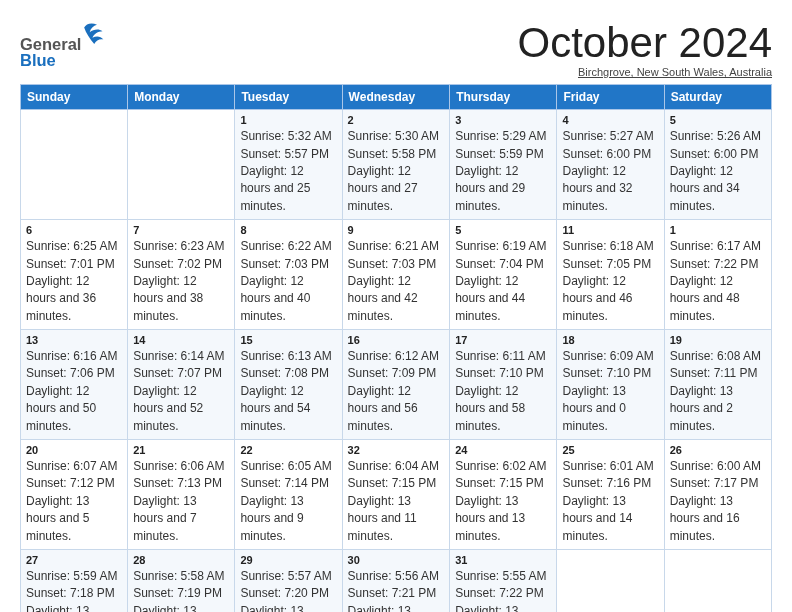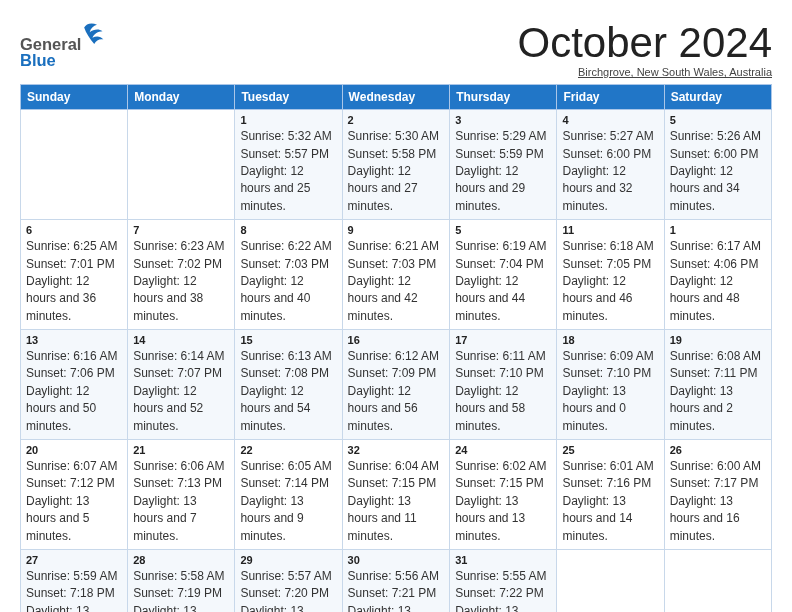--- a/index.html
+++ b/index.html
@@ -200,21 +200,21 @@
           <td>
             <span class="day-num">11</span>
             <div class="day-info">Sunrise: 6:18 AM
 Sunset: 7:05 PM
 Daylight: 12 hours
 and 46 minutes.</div>
           </td>
           <td>
             <span class="day-num">1</span>
             <div class="day-info">Sunrise: 6:17 AM
-Sunset: 4:06 PM
+Sunset: 7:22 PM
 Daylight: 12 hours
 and 48 minutes.</div>
           </td>
         </tr>
         <tr>
           <td>
             <span class="day-num">13</span>
             <div class="day-info">Sunrise: 6:16 AM
 Sunset: 7:06 PM
 Daylight: 12 hours

